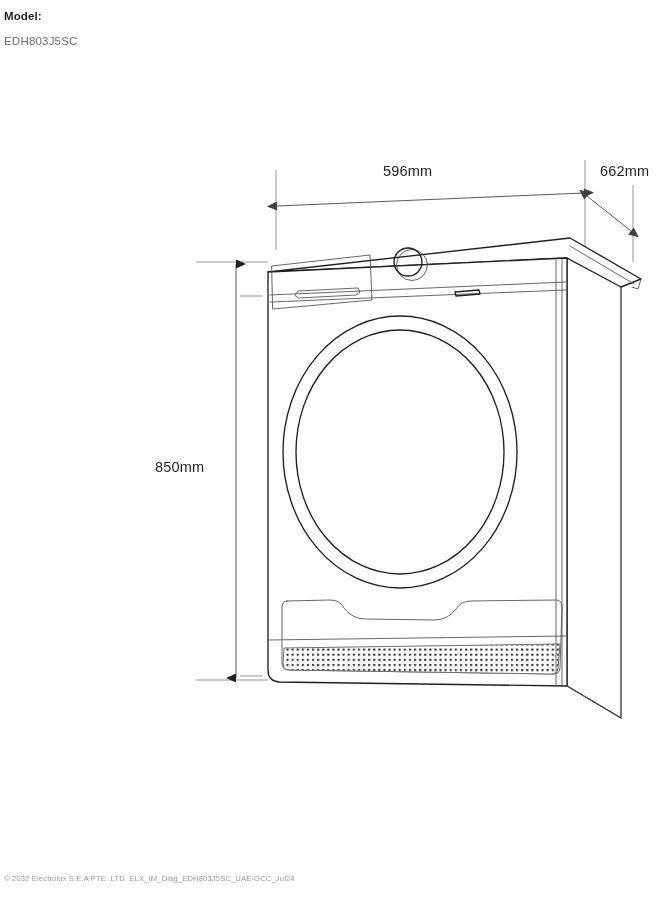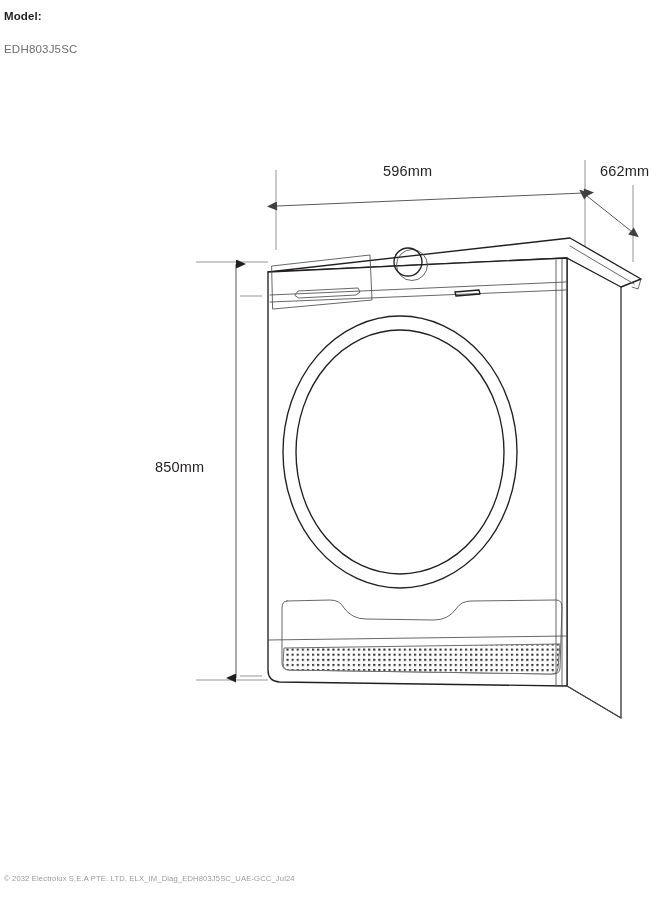--- a/index.html
+++ b/index.html
@@ -27,21 +27,21 @@
     color:#231f20;
     letter-spacing:0.1px;
     display:block;
   }
   #model-value {
     font-size:11.5px;
     font-weight:normal;
     color:#6d6e71;
     letter-spacing:0.2px;
     display:block;
-    margin-top:16px;
+    margin-top:8px;
   }
   
   #footer {
     position:absolute;
     left:4px; top:874px;
     font-size:7.6px;
     color:#9a9a9c;
     letter-spacing:0.15px;
     white-space:nowrap;
   }

